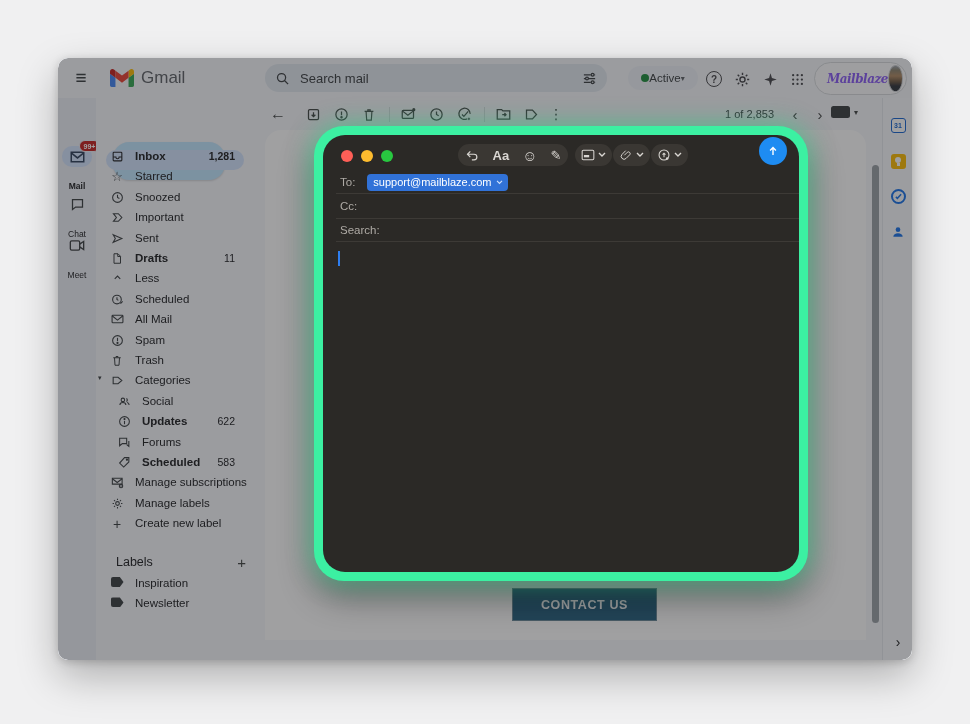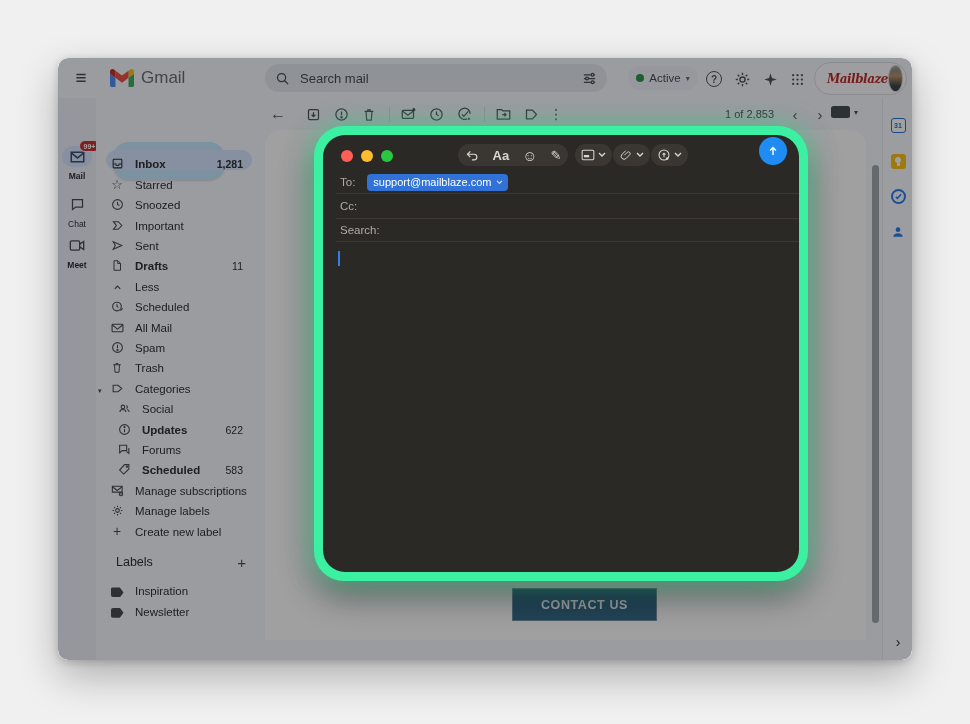--- a/index.html
+++ b/index.html
@@ -12,45 +12,45 @@
   
   .hdr { position:absolute; left:0; top:0; right:0; height:40px; background:#f6f8fc; }
   .burger { position:absolute; left:10px; top:7px; width:26px; height:26px; display:flex; align-items:center; justify-content:center;
             font-size:19px; color:#3c4043; cursor:pointer; }
   .logo { position:absolute; left:52px; top:10px; display:flex; align-items:center; gap:7px; }
   .logo-text { font-size:17px; color:#5f6368; }
   .search { position:absolute; left:207px; top:6px; width:342px; height:28px; border-radius:14px; background:#e2e8f0;
             display:flex; align-items:center; padding:0 10px; gap:10px; }
   .search-text { flex:1; font-size:13px; color:#3c4043; }
   .chip-active { position:absolute; left:570px; top:8px; width:70px; height:24px; border-radius:12px; background:#eef2f8;
-                 display:flex; align-items:center; justify-content:center; gap:5px; font-size:11.5px; color:#3c4043; }
+                 display:flex; align-items:center; justify-content:center; font-size:11.5px; color:#3c4043; }
   .dot-green { width:8px; height:8px; border-radius:50%; background:#1e8e3e; }
   .hicon { position:absolute; top:8px; width:26px; height:26px; display:flex; align-items:center; justify-content:center; }
   .qmark { width:16px; height:16px; border:1.6px solid #48484c; border-radius:50%; font-size:10px; color:#48484c;
            display:flex; align-items:center; justify-content:center; font-weight:bold; }
   .profile { position:absolute; left:756px; top:4px; width:93px; height:33px; border-radius:17px; background:#fcfcfd;
              border:1px solid #d7dadd; display:flex; align-items:center; justify-content:space-between; padding:2px 3px 2px 12px; }
-  .brand-script { font-family:"DejaVu Serif", serif; font-style:italic; font-weight:bold; font-size:12px; color:#b91c1c; letter-spacing:-.5px; }
+  .brand-script { font-family:"DejaVu Serif", serif; font-style:italic; font-weight:bold; font-size:12px; color:#8b5cf6; letter-spacing:-.5px; }
   .avatar { width:27px; height:27px; border-radius:50%; background:linear-gradient(180deg,#9aa0a6 0%,#8d846f 18%,#b08a64 40%,#6f5a45 62%,#30343c 80%); border:1px solid #c9ccd0; }
 
   
   .rail { position:absolute; left:0; top:40px; bottom:0; width:38px; background:#eceff6; }
   .rail-item { position:absolute; left:0; width:38px; text-align:center; }
   .rail-pill { width:30px; height:21px; margin:0 auto; border-radius:10px; display:flex; align-items:center; justify-content:center; }
   .rail-pill.sel { background:#d3e3fd; }
-  .rail-label { font-size:8.5px; color:#202124; margin-top:4px; font-weight:600; }
+  .rail-label { font-size:8.5px; color:#202124; margin-top:14px; font-weight:600; }
   .badge99 { position:absolute; left:17px; top:-6px; background:#c5221f; color:#fff; font-size:7px; font-weight:bold;
              border-radius:7px; padding:1.5px 3.5px; border:1.5px solid #eceff6; }
 
   
   .sidebar { position:absolute; left:38px; top:40px; bottom:0; width:162px; background:#f6f8fc; }
   .compose-btn { position:absolute; left:17px; top:44px; width:112px; height:38px; border-radius:16px; background:#c2e7ff;
                  display:flex; align-items:center; justify-content:center; gap:9px; font-size:13px; font-weight:600; color:#001d35;
                  box-shadow:0 1px 2px rgba(0,0,0,.15); }
-  .srow { position:absolute; left:10px; right:6px; height:20.4px; display:flex; align-items:flex-end; font-size:11.5px; color:#202124;
+  .srow { position:absolute; left:10px; right:14px; height:20.4px; display:flex; align-items:flex-start; font-size:11.5px; color:#202124;
           white-space:nowrap; border-radius:10px; }
   .srow.active { background:#d3e3fd; }
   .srow .ic { width:22px; display:flex; justify-content:center; align-items:center; color:#3c4043; flex:none; }
   .srow .slabel { margin-left:7px; }
   .srow .scount { margin-left:auto; padding-right:9px; font-size:10.5px; color:#202124; }
   .srow.ind { padding-left:7px; }
   .b { font-weight:bold; }
   .glyph { font-size:13px; line-height:1; color:#3c4043; }
   .subdot { width:6px; height:6px; border-radius:50%; background:#1a73e8; margin-left:auto; margin-right:12px; }
   .labels-hdr { position:absolute; left:20px; right:10px; top:454px; height:20px; display:flex; align-items:center;
@@ -207,21 +207,21 @@
       </div>
       <div class="rail-item" style="top:137px">
         <div class="rail-pill">
           <span>
             <svg width="16" height="13" viewBox="0 0 24 18" fill="none" stroke="#3c4043" stroke-width="2">
               <rect x="2" y="2" width="14" height="14" rx="2"></rect>
                 <path d="M16 7l6-4v12l-6-4"></path>
             </svg>
           </span>
         </div>
-        <div class="rail-label" style="font-weight:700">Meet</div>
+        <div class="rail-label" style="font-weight:400">Meet</div>
       </div>
     </div>
 
     <div class="sidebar">
       <div class="compose-btn">
         <span>
           <svg width="14" height="14" viewBox="0 0 24 24" fill="none" stroke="#001d35" stroke-width="2">
             <path d="M4 20l1.5-5L16 4.5 19.5 8 9 18.5 4 20zM14 6.5L17.5 10"></path>
           </svg>
         </span>

